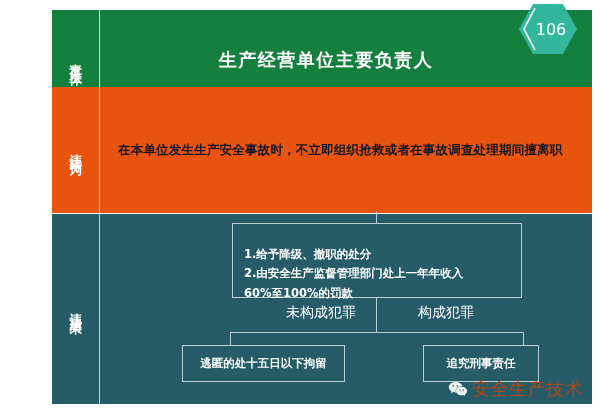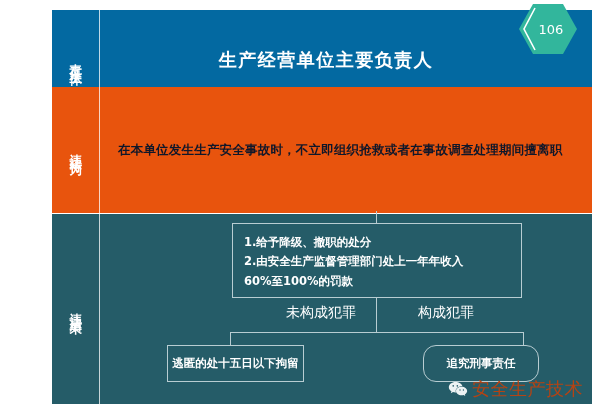--- a/index.html
+++ b/index.html
@@ -45,21 +45,21 @@
   .band-body {
     position: absolute;
     left: 48px; top: 0;
     right: 0; height: 100%;
   }
 
   
   #band-top {
     top: 10px;
     height: 100px;
-    background: #0369a1;
+    background: #15803d;
   }
   #title-text {
     position: absolute;
     left: 0; right: 0;
     top: 50%;
     transform: translateY(-50%);
     text-align: center;
     color: #ffffff;
     font-size: 18px;
     font-weight: bold;
@@ -76,21 +76,21 @@
     height: 50px;
     z-index: 6;
   }
   #badge svg { display: block; width: 58px; height: 50px; }
   #badge-num {
     position: absolute;
     left: 0; top: 0;
     width: 58px; height: 50px;
     display: flex; align-items: center; justify-content: center;
     color: #ffffff;
-    font-size: 13px;
+    font-size: 16px;
     font-weight: normal;
     padding-left: 6px;
   }
 
   
   #band-mid {
     top: 87px;
     height: 126px;
     background: #e8540d;
   }
@@ -121,42 +121,41 @@
     font-weight: bold;
     z-index: 3;
     background: #255c68;
   }
 
   #box-main {
     left: 132px;
     top: 9px;
     width: 290px;
     height: 75px;
-    padding: 9px 11px 0 11px;
+    padding: 21px 11px 0 11px;
     font-size: 11.5px;
     line-height: 1.68;
   }
   #box-main .ln { white-space: nowrap; }
 
   #box-left {
-    left: 67px;
+    left: 82px;
     top: 131px;
-    width: 137px;
+    width: 163px;
     height: 37px;
     display: flex; align-items: center; justify-content: center;
     font-size: 11.5px;
   }
   #box-right {
     left: 323px;
     top: 131px;
     width: 116px;
     height: 37px;
     display: flex; align-items: center; justify-content: center;
     font-size: 11.5px;
-    border-radius: 13px;
   }
 
   
   .line { position: absolute; background: #b8cdd2; z-index: 2; }
 
   
   #stub-top  { left: 276px; top: -3px;  width: 1px; height: 13px; }
   
   #stub-mid  { left: 276px; top: 84px;  width: 1px; height: 35px; }
   

